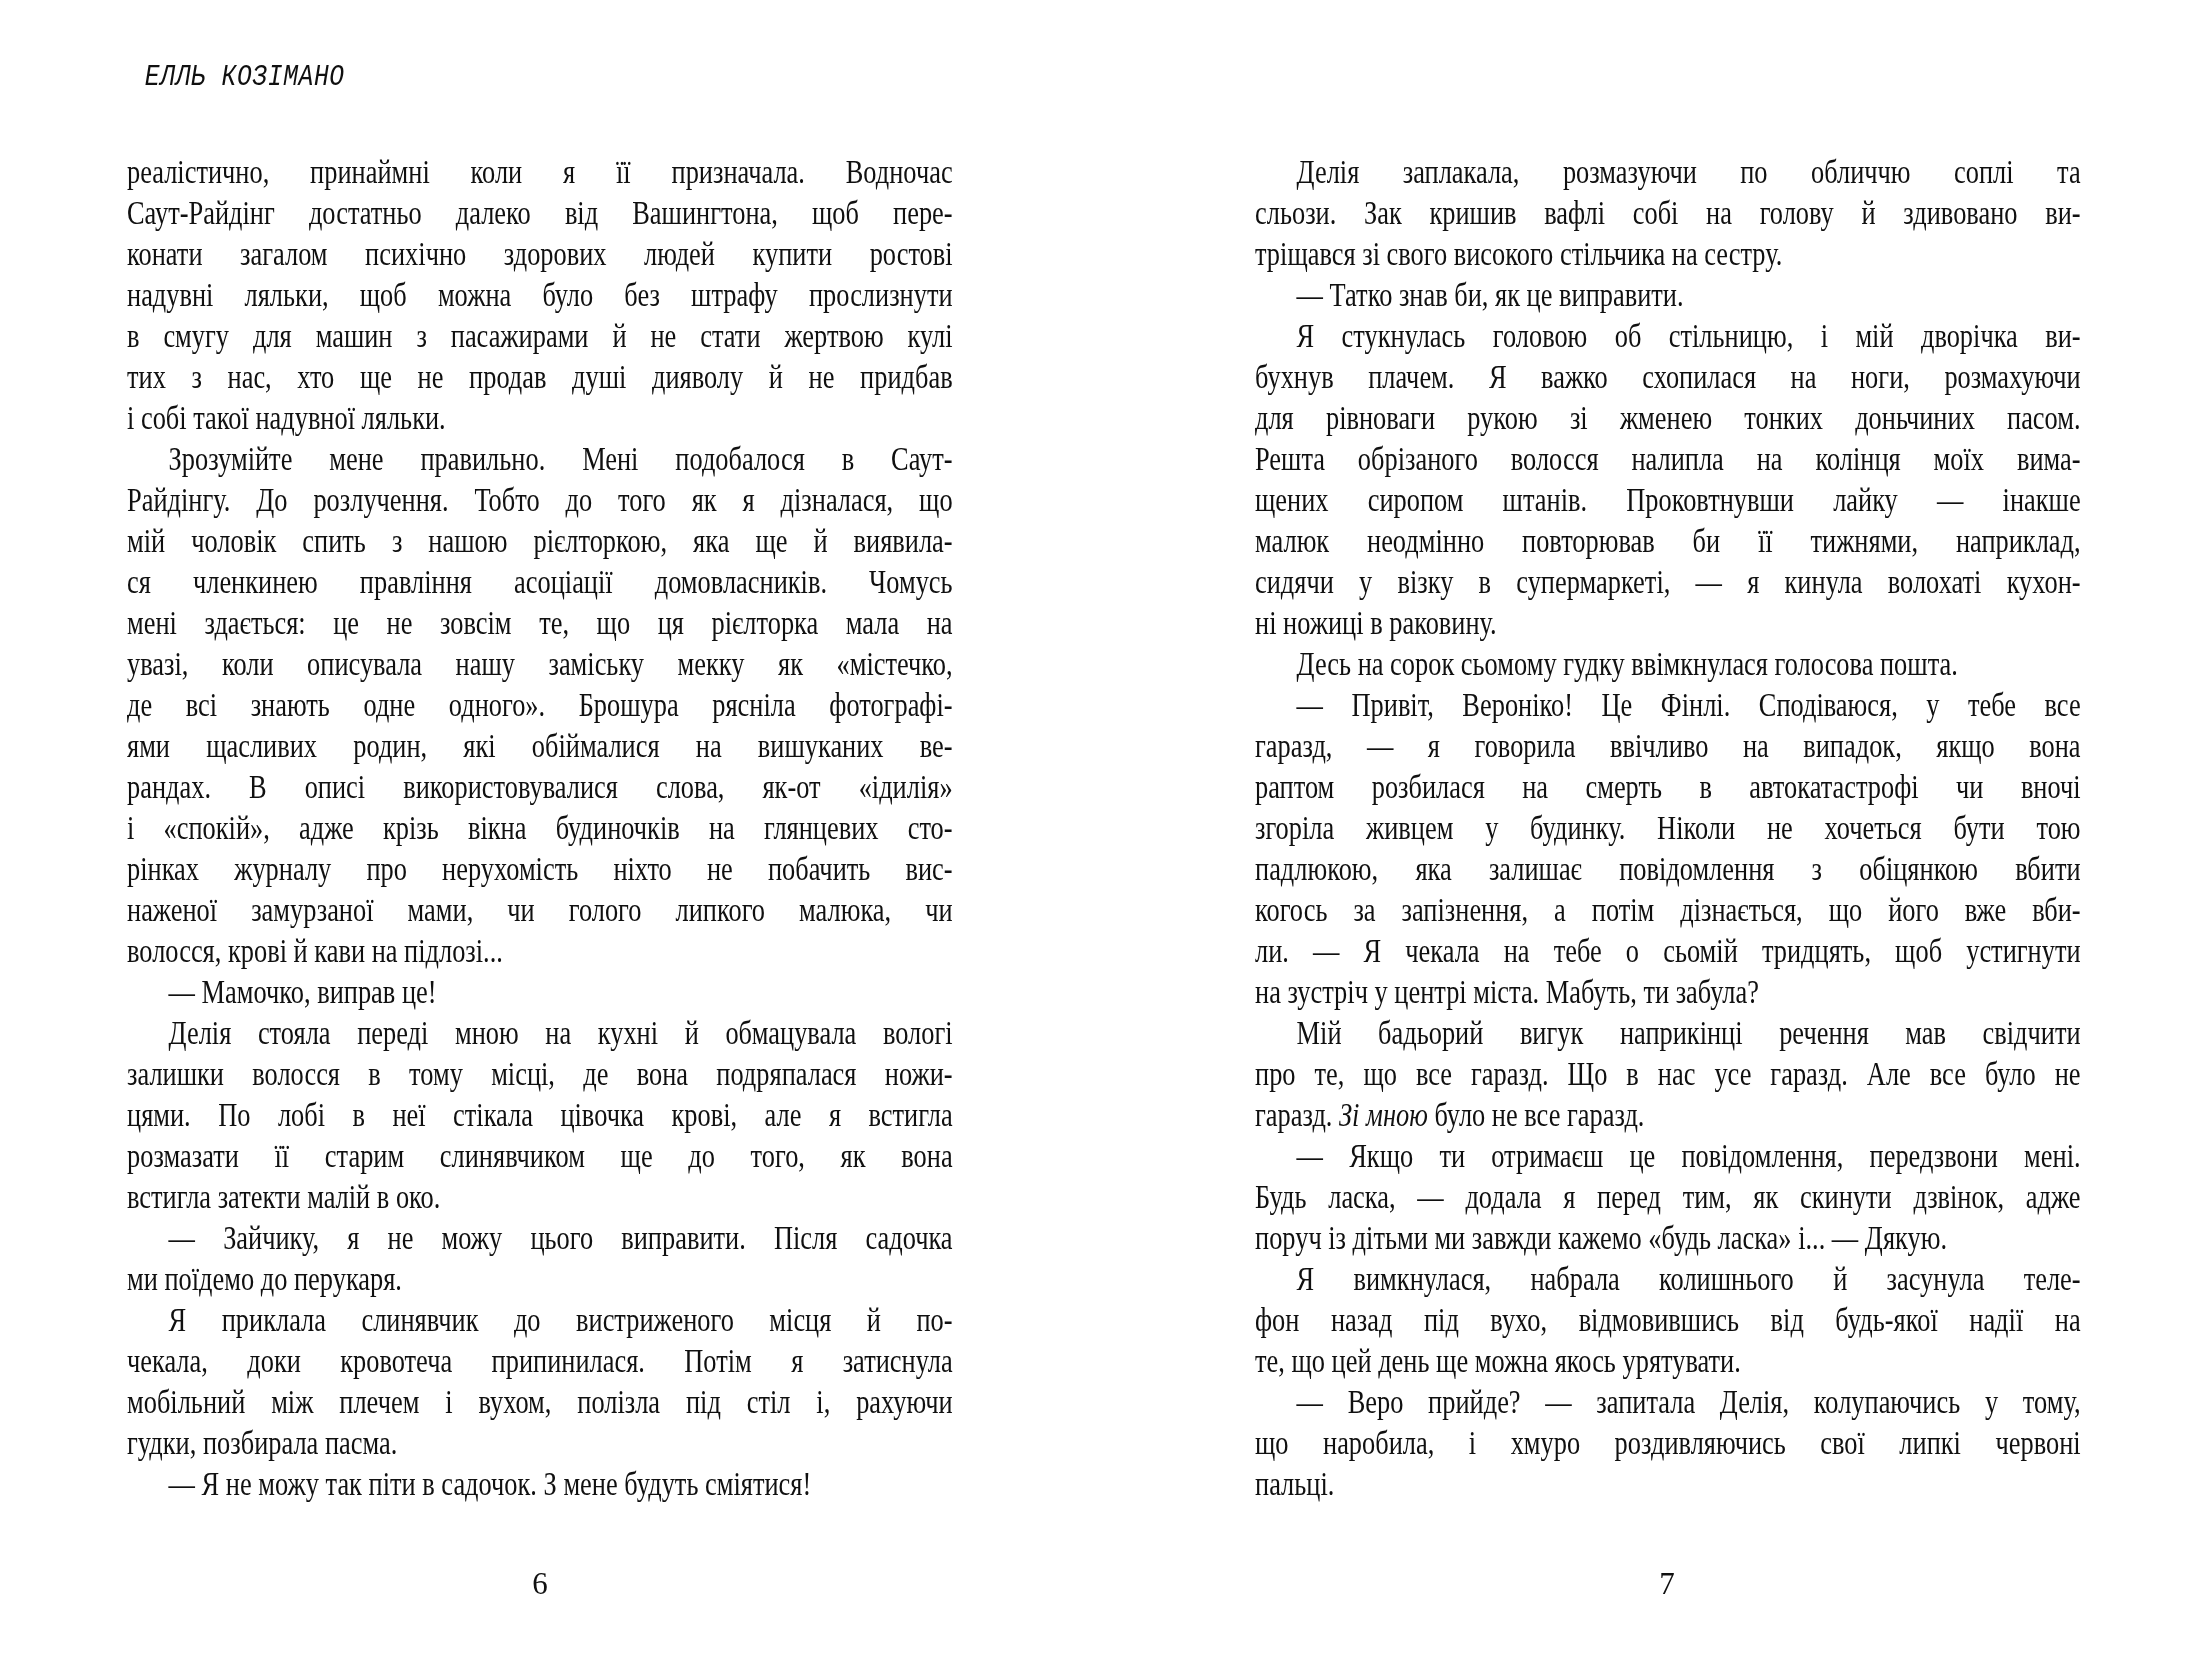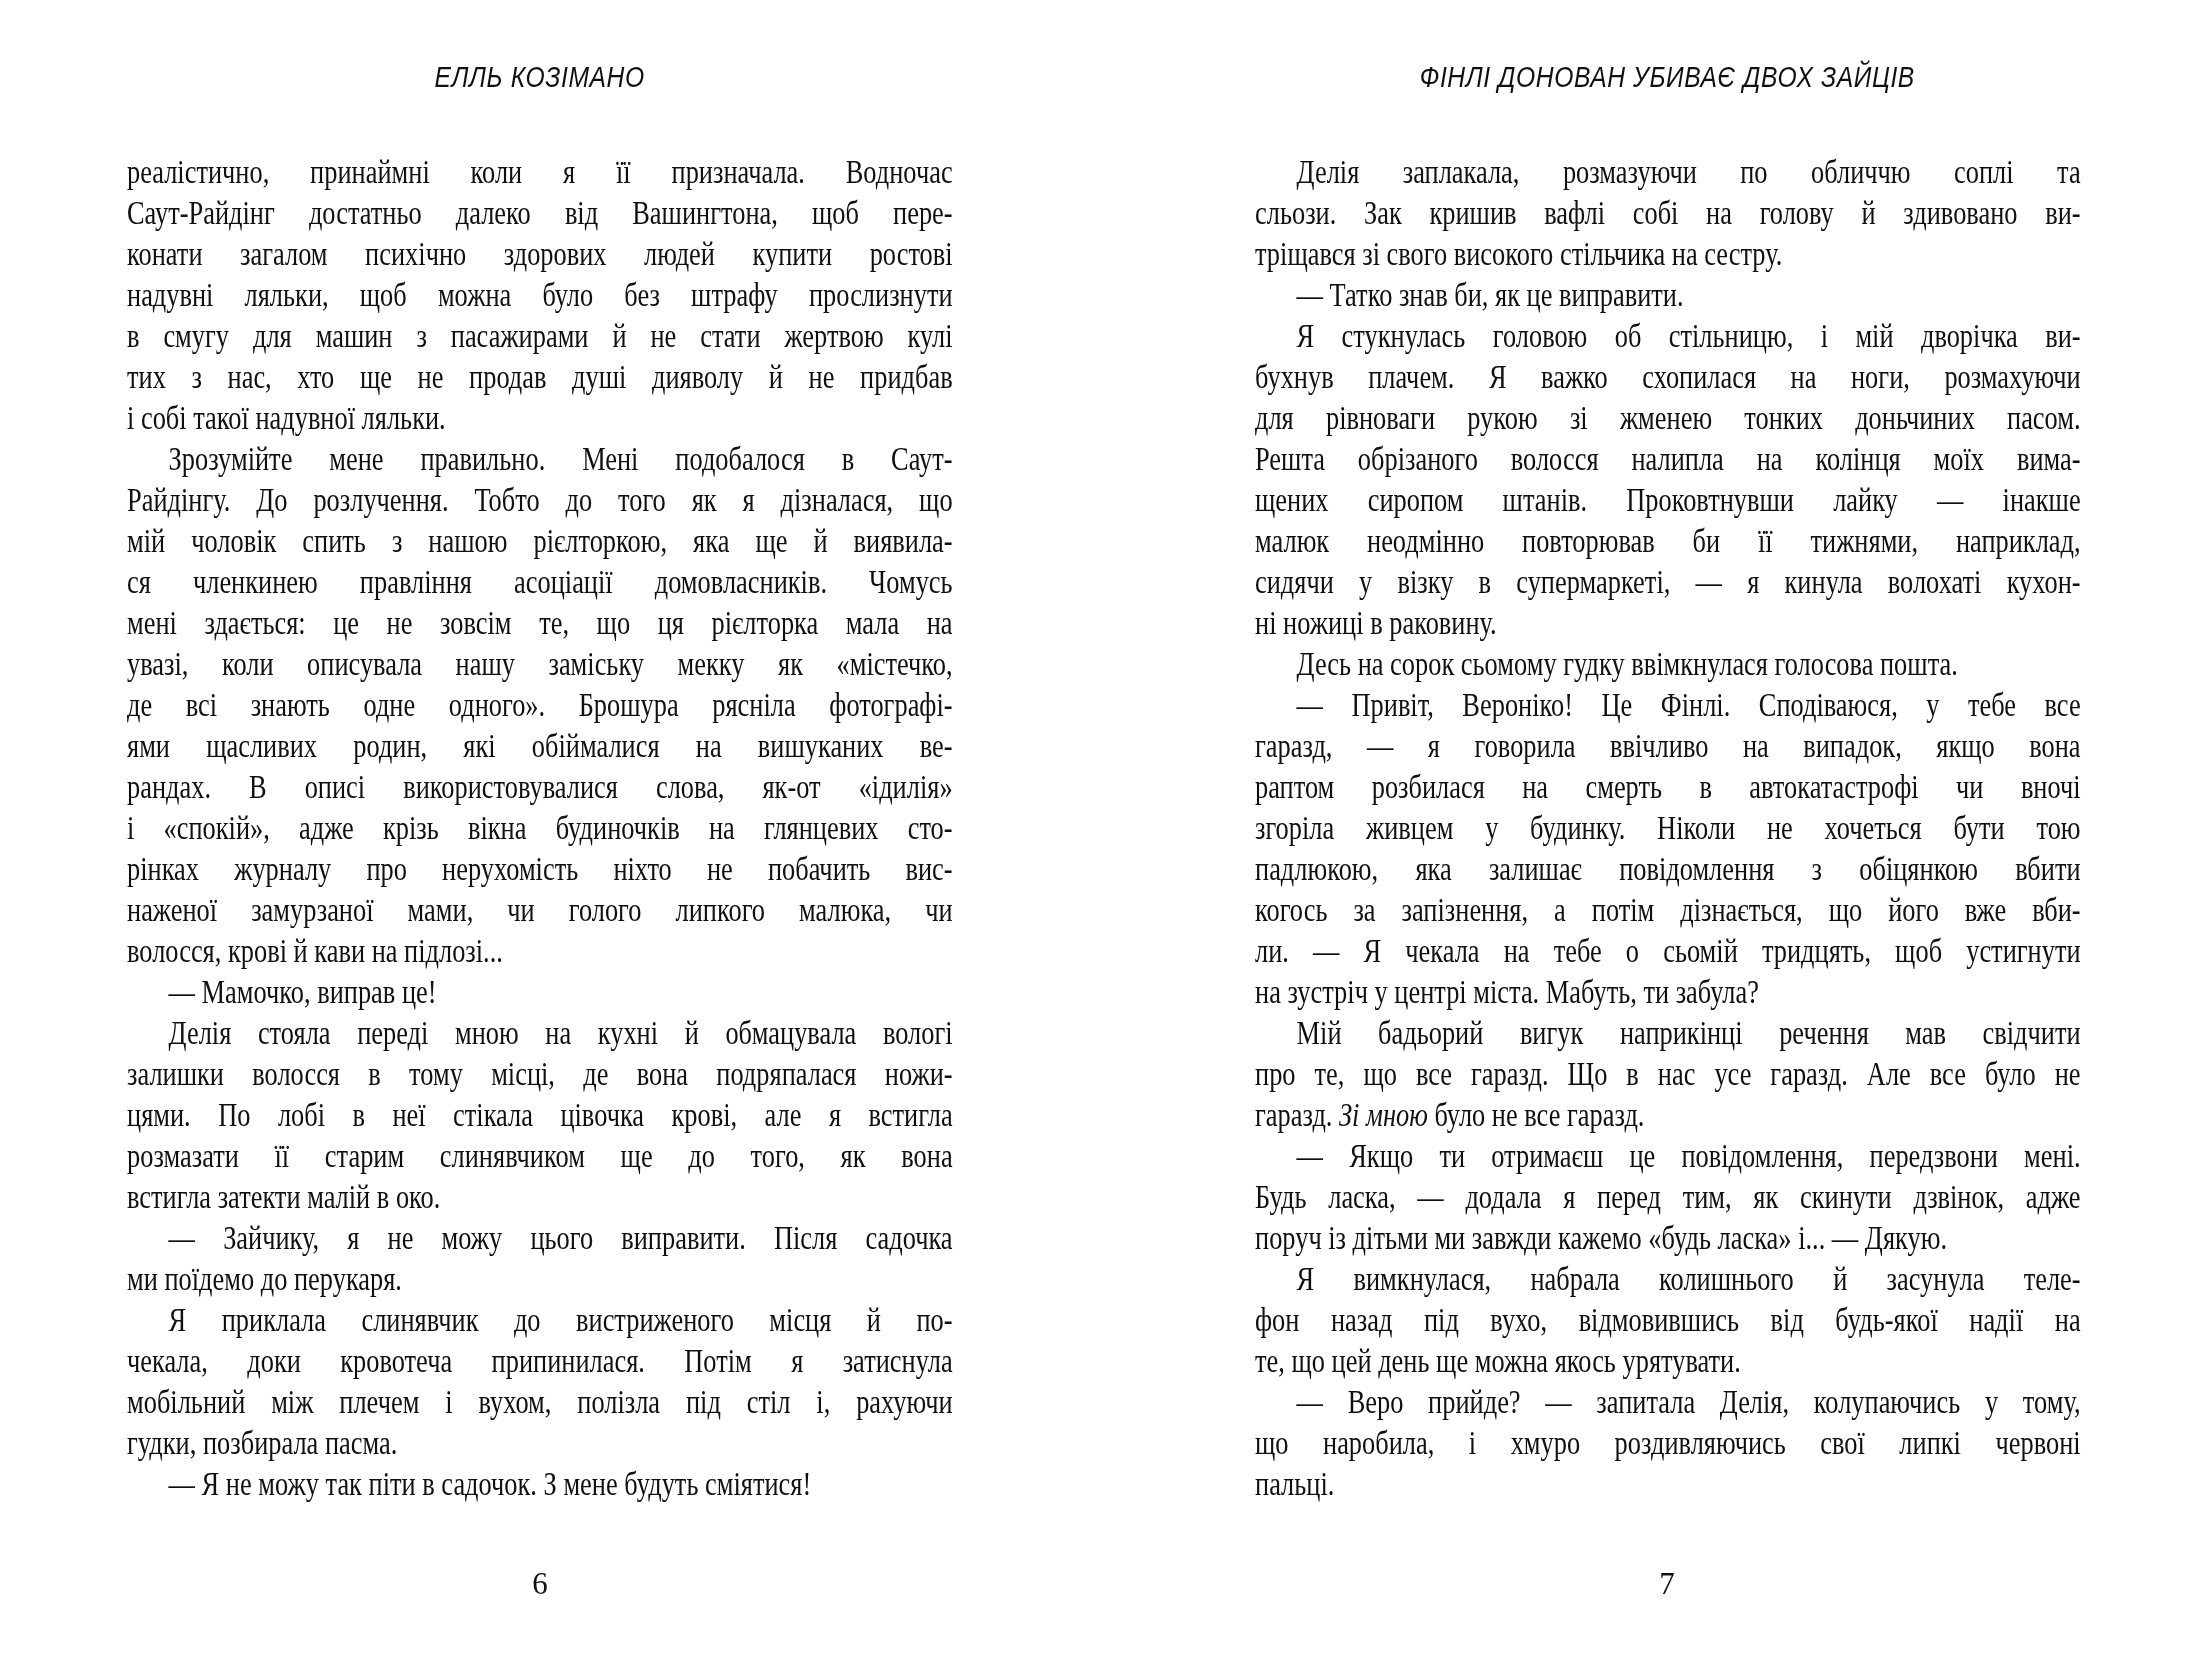--- a/index.html
+++ b/index.html
@@ -25,22 +25,21 @@
     height: 1654px;
   }
   .page-left  { left: 127px;  width: 826px; }
   .page-right { left: 1255px; width: 824px; }
 
   .running-header {
     position: absolute;
     top: 63px;
     left: 0;
     width: 100%;
-    text-align: center;
-    font-family: Liberation Sans, sans-serif;
+    font-family: Liberation Mono, monospace;
     font-style: italic;
     font-size: 29px;
     line-height: 29px;
     letter-spacing: 0.7px;
     white-space: nowrap;
   }
   .running-header .hdr-inner {
     display: inline-block;
     transform: scaleX(0.85);
     transform-origin: center top;
@@ -134,23 +133,20 @@
           <div class="line plast">гудки, позбирала пасма.</div>
         </div>
         <div class="para">
           <div class="line ind plast">— Я не можу так піти в садочок. З мене будуть сміятися!</div>
         </div>
       </div>
     <div class="pagenum">6</div>
   </section>
 
   <section class="page page-right">
-    <div class="running-header">
-      <span class="hdr-inner">ФІНЛІ ДОНОВАН УБИВАЄ ДВОХ ЗАЙЦІВ</span>
-    </div>
     <div class="textblock">
         <div class="para">
           <div class="line ind">Делія заплакала, розмазуючи по обличчю соплі та</div>
           <div class="line">сльози. Зак кришив вафлі собі на голову й здивовано ви-</div>
           <div class="line plast">тріщався зі свого високого стільчика на сестру.</div>
         </div>
         <div class="para">
           <div class="line ind plast">— Татко знав би, як це виправити.</div>
         </div>
         <div class="para">

